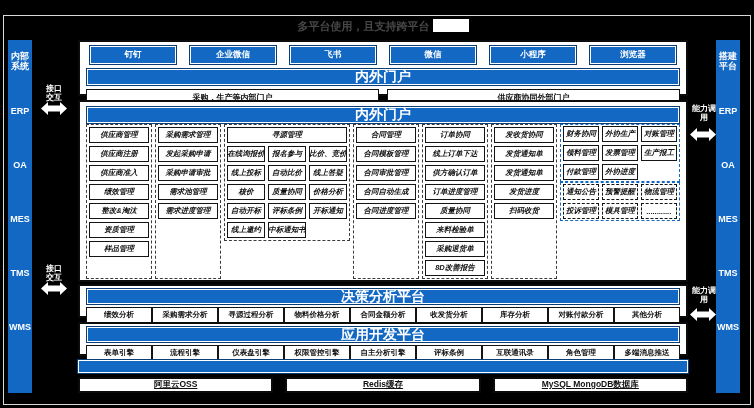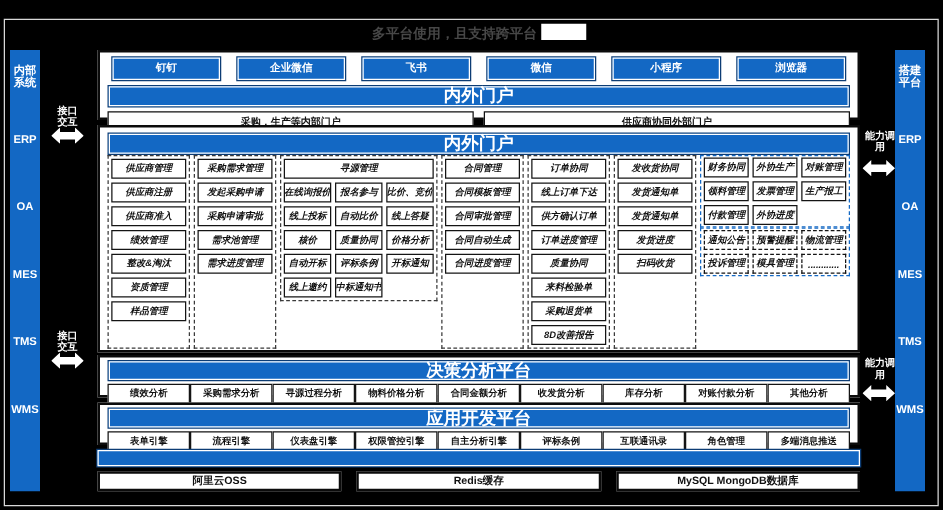--- a/index.html
+++ b/index.html
@@ -56,21 +56,21 @@
   .cell.empty{visibility:hidden;}
   
   .rowboxes{display:flex;gap:0;margin-top:3px;}
   .rcell{flex:1;height:14px;background:#fff;border:1px solid #141414;color:#111;
          font-size:7.5px;font-weight:bold;display:flex;align-items:center;justify-content:center;
          white-space:nowrap;overflow:hidden;min-width:0;}
   
   .storerow{position:absolute;left:78px;top:377px;width:610px;display:flex;gap:12px;}
   .storebox{flex:1;height:16px;background:#fff;border:2px solid #0b0b0b;color:#111;
             font-size:8.5px;font-weight:bold;display:flex;align-items:center;justify-content:center;
-            box-sizing:border-box;}
+            box-sizing:border-box;text-decoration:underline;}
 </style>
 </head>
 <body>
 
 <div class="frame"></div>
 
 <div class="title">
   <span>多平台使用，且支持跨平台</span><span class="redact"></span>
 </div>
 

